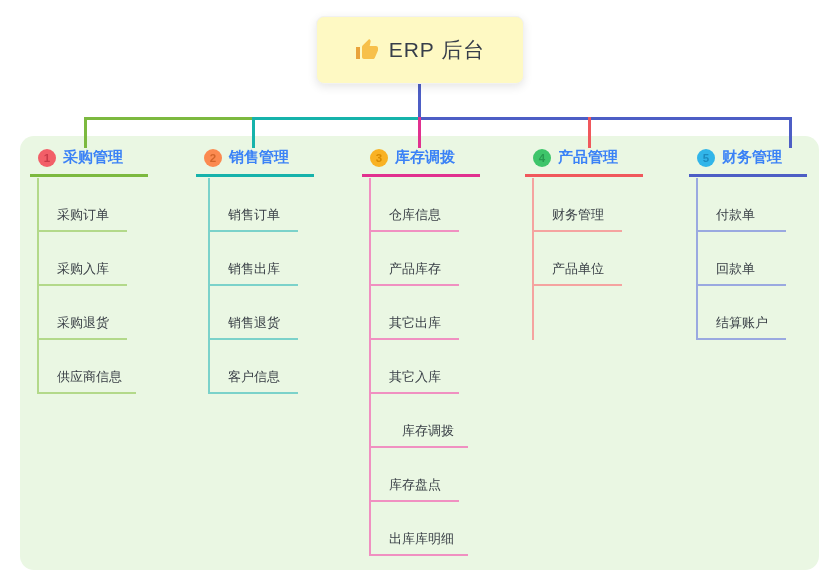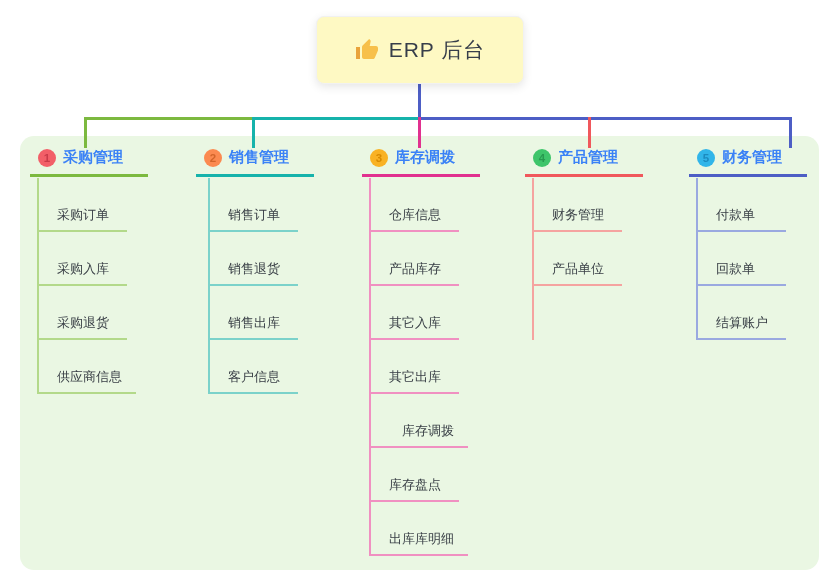--- a/index.html
+++ b/index.html
@@ -93,45 +93,45 @@
       </div>
       <div class="branch-header" style="left: 196px; border-bottom-color: rgb(22, 179, 171);">
         <span class="badge" style="background: rgb(251, 138, 80); color: rgb(210, 101, 43);">2</span>
         <span class="branch-label">销售管理</span>
       </div>
       <div class="children" style="left: 208px; top: 178px; height: 216px; border-left-color: rgb(123, 210, 202);">
         <div class="child-row">
           <span class="child-node" style="border-bottom-color: rgb(123, 210, 202);">销售订单</span>
         </div>
         <div class="child-row">
-          <span class="child-node" style="border-bottom-color: rgb(123, 210, 202);">销售退货</span>
+          <span class="child-node" style="border-bottom-color: rgb(123, 210, 202);">销售出库</span>
         </div>
         <div class="child-row">
-          <span class="child-node" style="border-bottom-color: rgb(123, 210, 202);">销售出库</span>
+          <span class="child-node" style="border-bottom-color: rgb(123, 210, 202);">销售退货</span>
         </div>
         <div class="child-row">
           <span class="child-node" style="border-bottom-color: rgb(123, 210, 202);">客户信息</span>
         </div>
       </div>
       <div class="branch-header" style="left: 362px; border-bottom-color: rgb(225, 49, 143);">
         <span class="badge" style="background: rgb(249, 178, 36); color: rgb(216, 138, 0);">3</span>
         <span class="branch-label">库存调拨</span>
       </div>
       <div class="children" style="left: 369px; top: 178px; height: 378px; border-left-color: rgb(240, 144, 193);">
         <div class="child-row">
           <span class="child-node" style="border-bottom-color: rgb(240, 144, 193);">仓库信息</span>
         </div>
         <div class="child-row">
           <span class="child-node" style="border-bottom-color: rgb(240, 144, 193);">产品库存</span>
         </div>
         <div class="child-row">
-          <span class="child-node" style="border-bottom-color: rgb(240, 144, 193);">其它入库</span>
+          <span class="child-node" style="border-bottom-color: rgb(240, 144, 193);">其它出库</span>
         </div>
         <div class="child-row">
-          <span class="child-node" style="border-bottom-color: rgb(240, 144, 193);">其它出库</span>
+          <span class="child-node" style="border-bottom-color: rgb(240, 144, 193);">其它入库</span>
         </div>
         <div class="child-row">
           <span class="child-node" style="border-bottom-color: rgb(240, 144, 193); padding-left: 31px;">库存调拨</span>
         </div>
         <div class="child-row">
           <span class="child-node" style="border-bottom-color: rgb(240, 144, 193);">库存盘点</span>
         </div>
         <div class="child-row">
           <span class="child-node" style="border-bottom-color: rgb(240, 144, 193);">出库库明细</span>
         </div>

